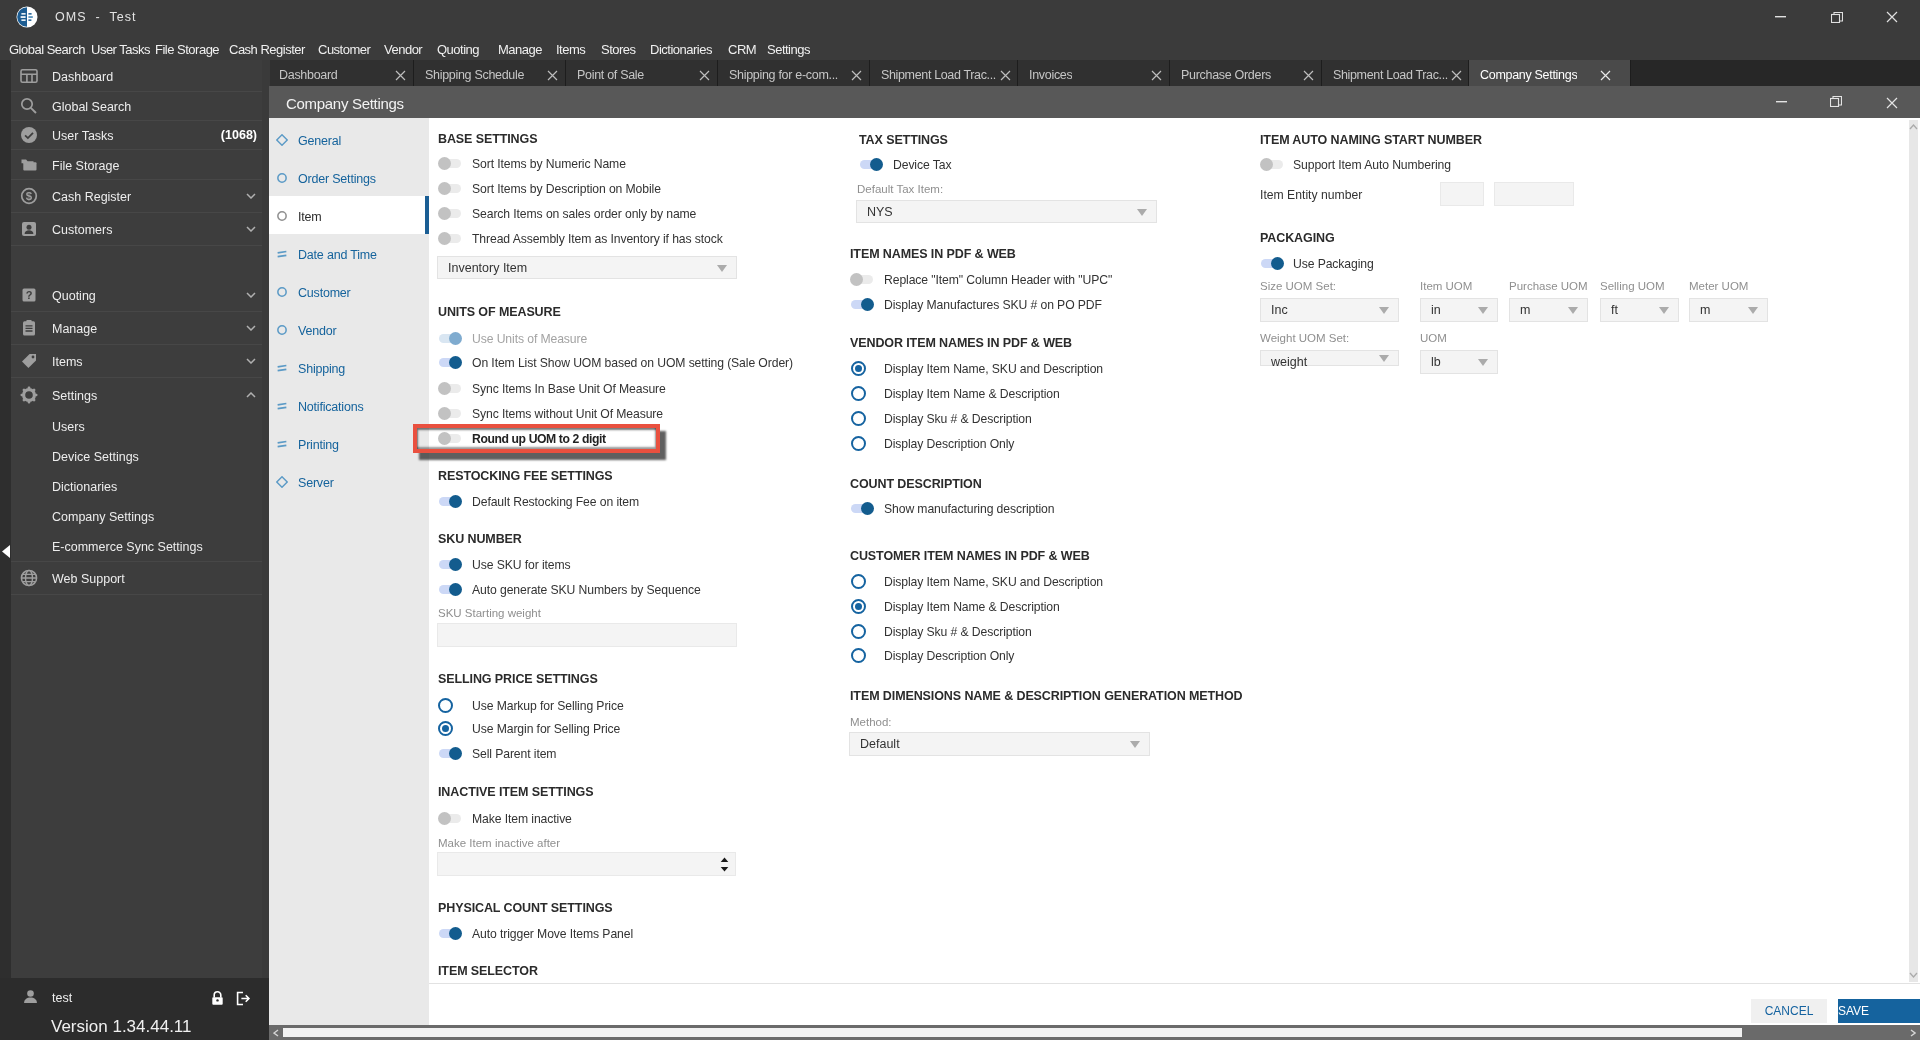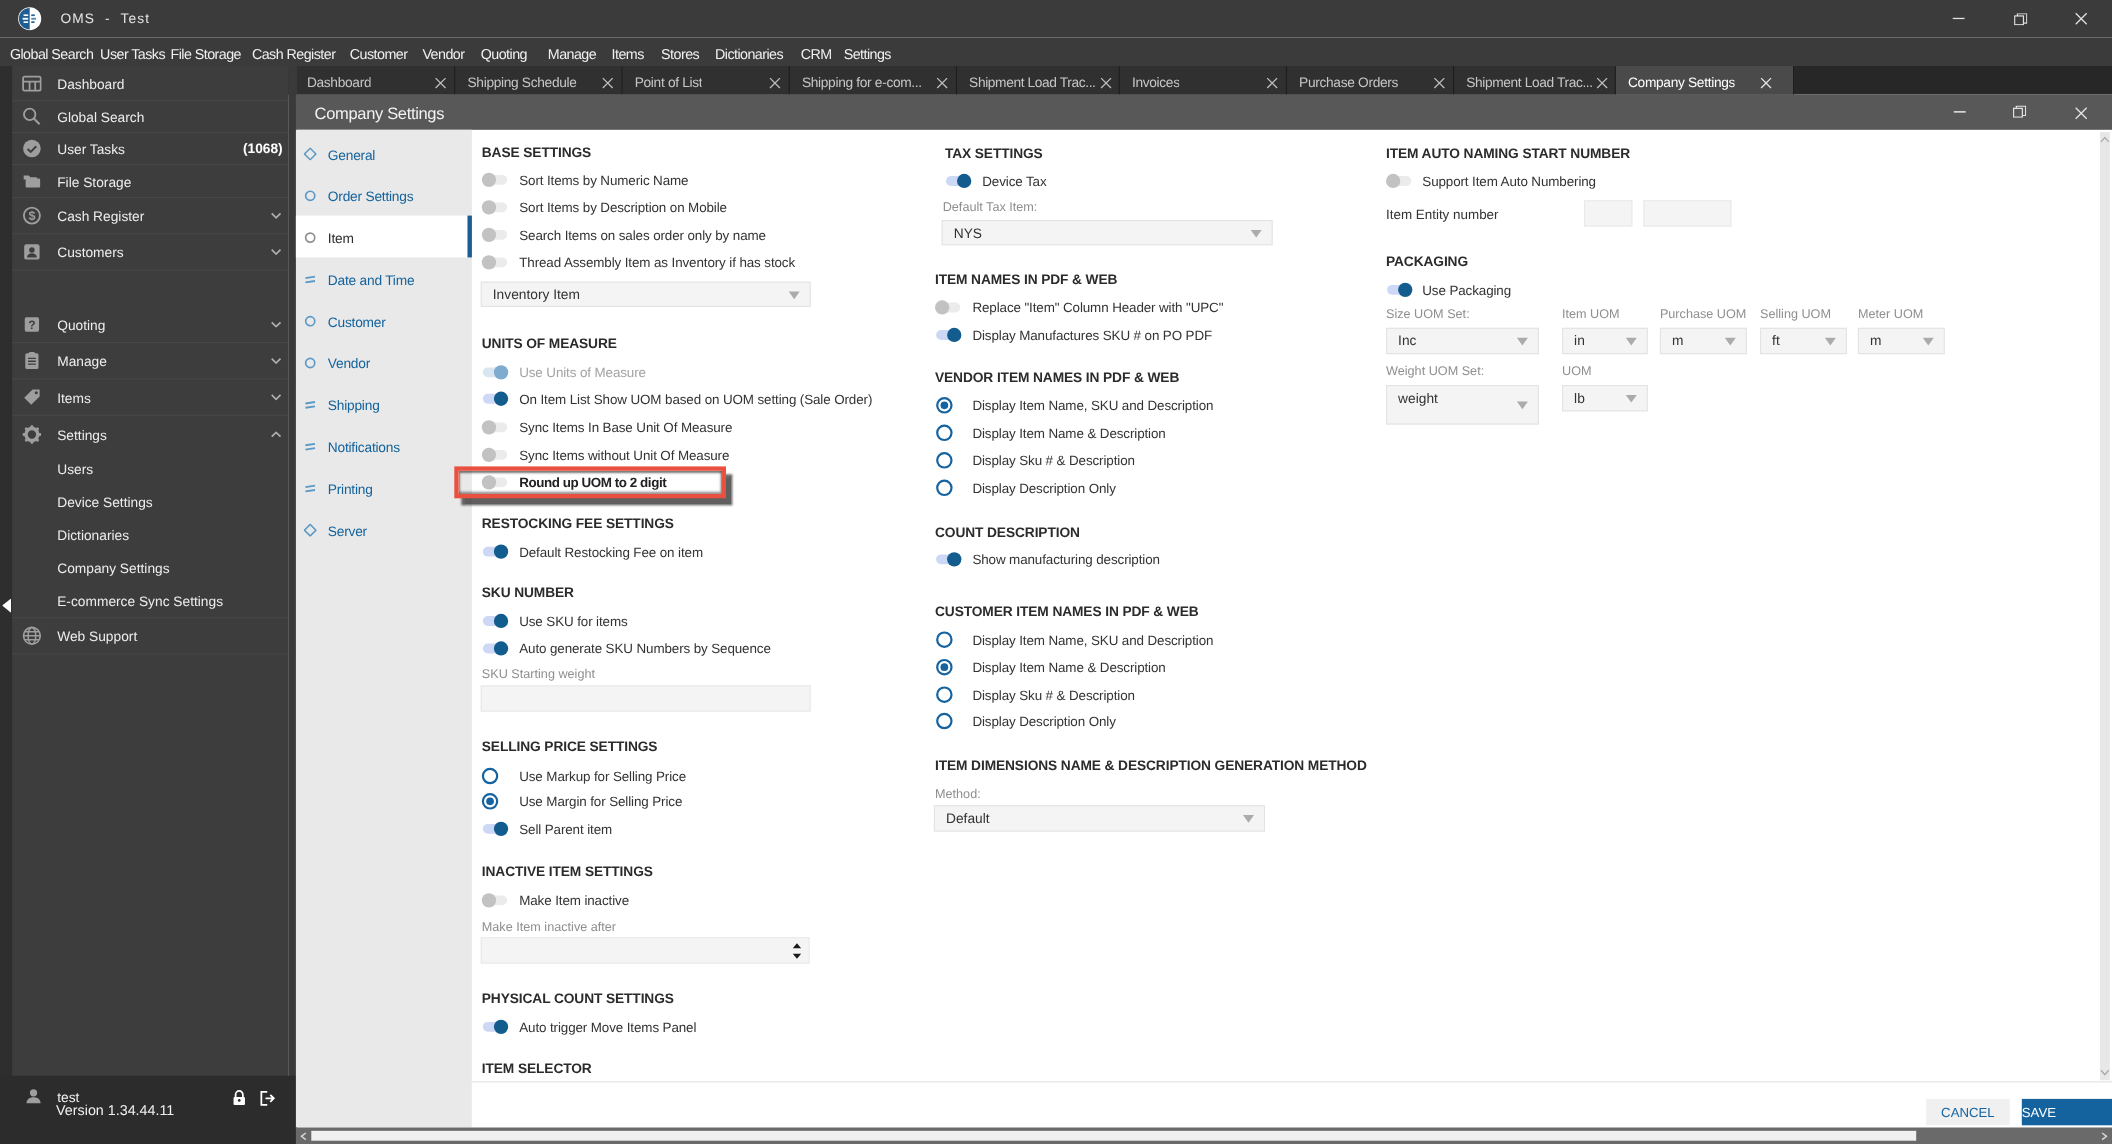--- a/index.html
+++ b/index.html
@@ -114,21 +114,21 @@
         <path d="M1 1 L10 10 M10 1 L1 10" stroke="#bdbdbd" stroke-width="1.2"></path>
       </svg>
     </div>
 <div class="tab" style="left:152px;width:152px">
       <span>Shipping Schedule</span>
       <svg style="left:133px" width="11" height="11" viewBox="0 0 11 11">
         <path d="M1 1 L10 10 M10 1 L1 10" stroke="#bdbdbd" stroke-width="1.2"></path>
       </svg>
     </div>
 <div class="tab" style="left:304px;width:152px">
-      <span>Point of List</span>
+      <span>Point of Sale</span>
       <svg style="left:133px" width="11" height="11" viewBox="0 0 11 11">
         <path d="M1 1 L10 10 M10 1 L1 10" stroke="#bdbdbd" stroke-width="1.2"></path>
       </svg>
     </div>
 <div class="tab" style="left:456px;width:152px">
       <span>Shipping for e-com...</span>
       <svg style="left:133px" width="11" height="11" viewBox="0 0 11 11">
         <path d="M1 1 L10 10 M10 1 L1 10" stroke="#bdbdbd" stroke-width="1.2"></path>
       </svg>
     </div>
@@ -304,21 +304,21 @@
 <span class="abs" style="left:52px;top:13px;font-size:12.5px;color:#f0f0f0">test</span>
 <svg class="abs" style="left:209px;top:12px" width="17" height="17" viewBox="0 0 18 18">
       <path d="M5.5 8 V5.4 a3.5 3.5 0 0 1 7 0 V8" stroke="#fff" stroke-width="1.7" fill="none"></path>
       <rect x="3.5" y="7.6" width="11" height="7.9" rx="1" fill="#fff"></rect>
       <circle cx="9" cy="11" r="1.3" fill="#2c2c2c"></circle>
     </svg>
 <svg class="abs" style="left:234px;top:12px" width="17" height="17" viewBox="0 0 18 18">
       <path d="M9.5 2.7 H3.8 V15.3 H9.5" stroke="#fff" stroke-width="1.7" fill="none"></path>
       <path d="M7.8 9 H15.3 M12.4 5.6 L15.8 9 L12.4 12.4" stroke="#fff" stroke-width="1.7" fill="none"></path>
     </svg>
-<span class="abs" style="left:51px;top:24px;font-size:13px;color:#f0f0f0">Version 1.34.44.11</span>
+<span class="abs" style="left:51px;top:39px;font-size:17px;color:#f0f0f0">Version 1.34.44.11</span>
 </div>
 
 <div id="wintitle">
     <div class="t">Company Settings</div>
   </div>
 <svg class="abs" style="left:1776px;top:101px" width="12" height="2">
     <rect width="11" height="1.4" fill="#e4e4e4"></rect>
   </svg>
 <svg class="abs" style="left:1830px;top:96px" width="12" height="11" viewBox="0 0 12 11">
  <path d="M3 2.5 V0.5 H11.5 V9 H9" fill="none" stroke="#e4e4e4" stroke-width="1.1"></path>
@@ -555,21 +555,21 @@
 <div class="sm" style="left:1509px;top:278px">Purchase UOM</div>
 <div class="sm" style="left:1600px;top:278px">Selling UOM</div>
 <div class="sm" style="left:1689px;top:278px">Meter UOM</div>
 <div class="dd" style="left:1260px;top:298px;width:139px;height:24px">Inc<i></i></div>
 <div class="dd" style="left:1420px;top:298px;width:78px;height:24px">in<i></i></div>
 <div class="dd" style="left:1509px;top:298px;width:79px;height:24px">m<i></i></div>
 <div class="dd" style="left:1600px;top:298px;width:79px;height:24px">ft<i></i></div>
 <div class="dd" style="left:1689px;top:298px;width:79px;height:24px">m<i></i></div>
 <div class="sm" style="left:1260px;top:330px">Weight UOM Set:</div>
 <div class="sm" style="left:1420px;top:330px">UOM</div>
-<div class="dd" style="left:1260px;top:350px;width:139px;height:36px">weight<i></i></div>
+<div class="dd" style="left:1260px;top:350px;width:139px;height:16px">weight<i></i></div>
 <div class="dd" style="left:1420px;top:350px;width:78px;height:24px">lb<i></i></div>
 
 <div id="redrect"></div>
 
 <div id="footer"></div>
 <div id="cancelbtn">CANCEL</div>
 <div id="savebtn">SAVE</div>
 <div id="vscroll">
 <svg style="position:absolute;left:0px;top:4px" width="9" height="6" viewBox="0 0 9 6">
       <path d="M1 5 L4.5 1 L8 5" stroke="#ababab" stroke-width="1.3" fill="none"></path>

